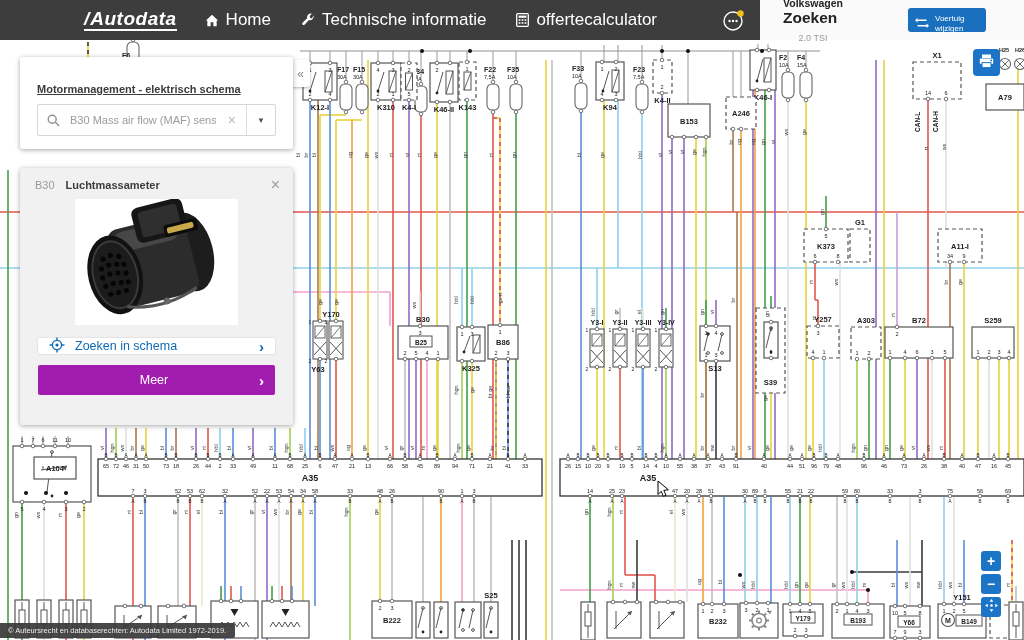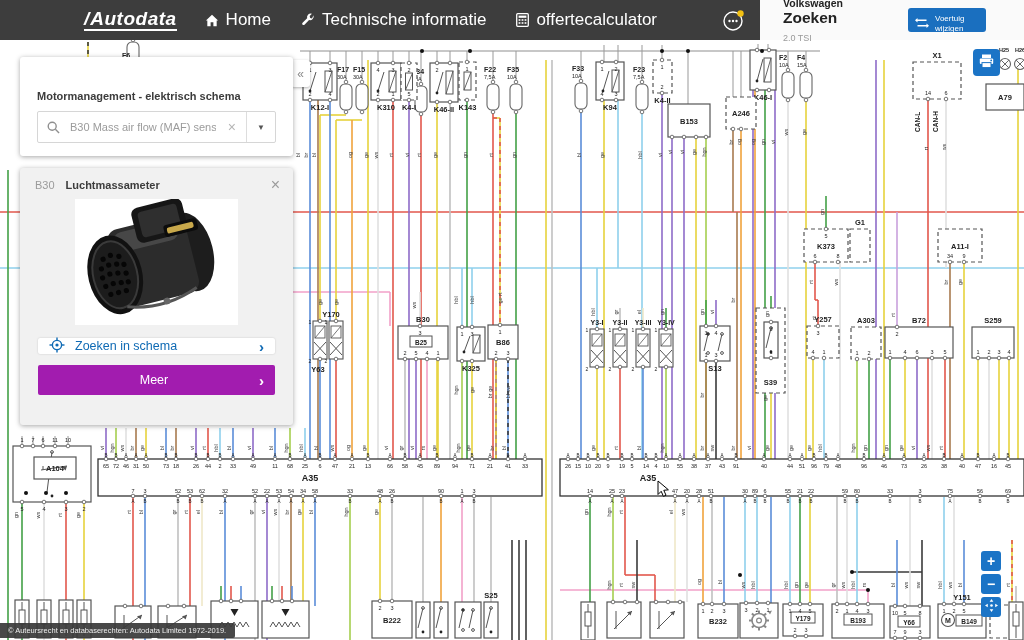--- a/index.html
+++ b/index.html
@@ -12,29 +12,29 @@
 .logo .word{color:#fff;font-style:italic;font-weight:bold;font-size:19px;line-height:17px;letter-spacing:.5px;}
 .nav{display:flex;margin-left:28px;gap:30px;}
 .nav-item{display:flex;align-items:center;gap:7px;color:#fff;font-size:17px;cursor:pointer;}
 .nav-item svg{display:block;}
 .hdr-right{margin-left:auto;display:flex;align-items:center;height:40px;}
 .dots-menu{position:relative;width:24px;height:24px;margin-right:14px;cursor:pointer;}
 .veh{width:264px;height:40px;background:#fafafa;display:flex;align-items:center;position:relative;}
 .veh-info{margin-left:23px;line-height:1;}
 .veh-make{font-size:10.5px;font-weight:bold;color:#222;}
 .veh-model{font-size:15.5px;font-weight:bold;color:#222;margin-top:2px;}
-.veh-eng{font-size:9px;color:#9a9a9a;margin-top:8px;}
+.veh-eng{font-size:9px;color:#9a9a9a;margin-top:8px;text-align:center;}
 .veh-btn{position:absolute;right:38px;top:8px;width:78px;height:24px;background:#1a6fbf;border:none;border-radius:3px;
  display:flex;align-items:center;cursor:pointer;padding:8px 4px 0 6px;}
 .veh-btn .txt{color:#fff;font-size:8px;line-height:1.25;text-align:left;width:44px;margin-left:5px;}
 
 .panel{position:absolute;left:20px;top:57px;width:273px;background:#fff;border-radius:3px;z-index:30;
  box-shadow:0 1px 5px rgba(0,0,0,.35);padding:13px 17px 13px 17px;box-sizing:border-box;}
 .panel-title{font-size:17px;color:#3c3c3c;}
-.panel-sub{font-size:11px;color:#3c3c3c;font-weight:600;margin-top:20px;}
+.panel-sub{font-size:11px;color:#3c3c3c;font-weight:600;margin-top:13px;text-decoration:underline;}
 .search-row{margin-top:9px;height:30px;border:1px solid #d6d6d6;border-radius:2px;display:flex;align-items:center;background:#fff;}
 .search-row input{border:none;outline:none;flex:1;font-size:11px;color:#9b9b9b;margin-left:8px;font-family:"Liberation Sans",sans-serif;background:transparent;}
 .clear-x{color:#b5b5b5;font-size:14px;padding:0 10px;cursor:pointer;}
 .dd{width:28px;height:100%;border-left:1px solid #ddd;display:flex;align-items:center;justify-content:center;color:#555;font-size:8px;cursor:pointer;}
 .card{position:absolute;left:20px;top:168px;width:273px;height:257px;background:#f1f1f1;border-radius:3px;z-index:30;
  box-shadow:0 1px 5px rgba(0,0,0,.35);box-sizing:border-box;}
 .card-hdr{display:flex;align-items:center;padding:11px 13px 6px 15px;}
 .card-code{font-size:11px;color:#9b9b9b;}
 .card-name{font-size:11px;color:#3c3c3c;font-weight:bold;margin-left:11px;}
 .card-x{margin-left:auto;color:#9b9b9b;font-size:16px;line-height:12px;cursor:pointer;}

